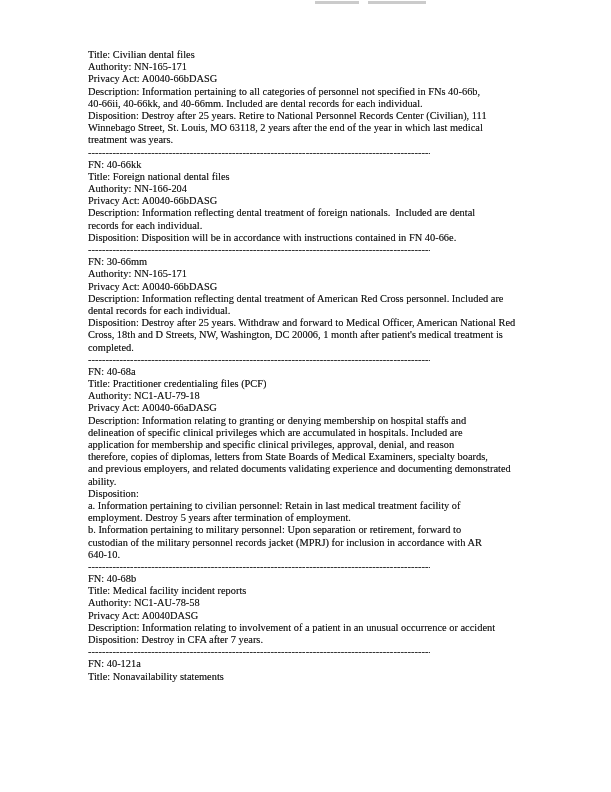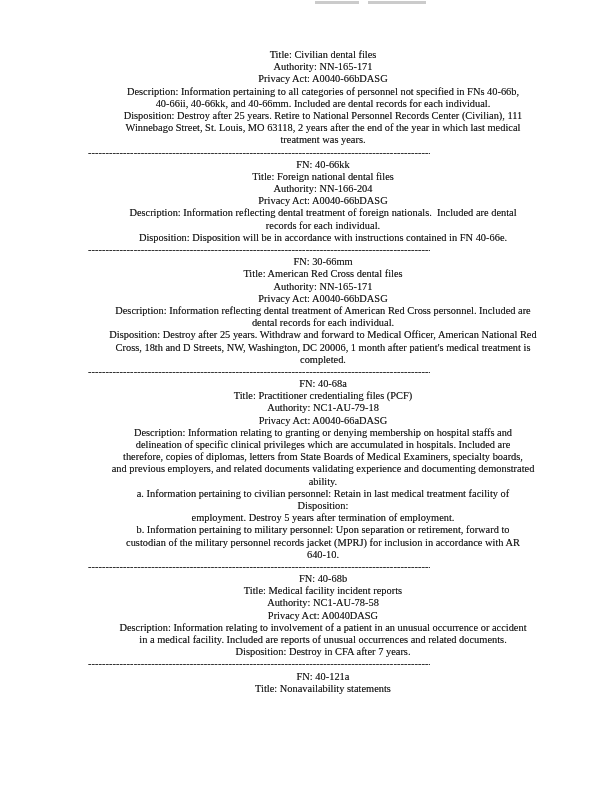--- a/index.html
+++ b/index.html
@@ -21,21 +21,20 @@
   .content {
     position: absolute;
     left: 88px;
     top: 49px;
     width: 470px;
   }
   .line {
     white-space: pre;
     height: 12.2px;
     text-shadow: 0 0 0.4px rgba(10,10,10,0.55);
-    text-align: center;
   }
   .separator {
     letter-spacing: 0.05px;
     overflow: hidden;
     width: 342px;
   }
   .artifact {
     position: absolute;
     height: 3px;
     top: 1px;
@@ -66,55 +65,54 @@
         <div class="line">Title: Foreign national dental files</div>
         <div class="line">Authority: NN-166-204</div>
         <div class="line">Privacy Act: A0040-66bDASG</div>
         <div class="line">Description: Information reflecting dental treatment of foreign nationals.  Included are dental</div>
         <div class="line">records for each individual.</div>
         <div class="line">Disposition: Disposition will be in accordance with instructions contained in FN 40-66e.</div>
       </div>
       <div class="line separator">----------------------------------------------------------------------------------------------------</div>
       <div>
         <div class="line">FN: 30-66mm</div>
-        <div class="line">Title: American Red Cross dental files</div>
         <div class="line">Authority: NN-165-171</div>
         <div class="line">Privacy Act: A0040-66bDASG</div>
         <div class="line">Description: Information reflecting dental treatment of American Red Cross personnel. Included are</div>
         <div class="line">dental records for each individual.</div>
         <div class="line">Disposition: Destroy after 25 years. Withdraw and forward to Medical Officer, American National Red</div>
         <div class="line">Cross, 18th and D Streets, NW, Washington, DC 20006, 1 month after patient's medical treatment is</div>
         <div class="line">completed.</div>
       </div>
       <div class="line separator">----------------------------------------------------------------------------------------------------</div>
       <div>
         <div class="line">FN: 40-68a</div>
         <div class="line">Title: Practitioner credentialing files (PCF)</div>
         <div class="line">Authority: NC1-AU-79-18</div>
         <div class="line">Privacy Act: A0040-66aDASG</div>
         <div class="line">Description: Information relating to granting or denying membership on hospital staffs and</div>
         <div class="line">delineation of specific clinical privileges which are accumulated in hospitals. Included are</div>
+        <div class="line">application for membership and specific clinical privileges, approval, denial, and reason</div>
         <div class="line">therefore, copies of diplomas, letters from State Boards of Medical Examiners, specialty boards,</div>
         <div class="line">and previous employers, and related documents validating experience and documenting demonstrated</div>
         <div class="line">ability.</div>
+        <div class="line">Disposition:</div>
         <div class="line">a. Information pertaining to civilian personnel: Retain in last medical treatment facility of</div>
-        <div class="line">Disposition:</div>
         <div class="line">employment. Destroy 5 years after termination of employment.</div>
         <div class="line">b. Information pertaining to military personnel: Upon separation or retirement, forward to</div>
         <div class="line">custodian of the military personnel records jacket (MPRJ) for inclusion in accordance with AR</div>
         <div class="line">640-10.</div>
       </div>
       <div class="line separator">----------------------------------------------------------------------------------------------------</div>
       <div>
         <div class="line">FN: 40-68b</div>
         <div class="line">Title: Medical facility incident reports</div>
         <div class="line">Authority: NC1-AU-78-58</div>
         <div class="line">Privacy Act: A0040DASG</div>
         <div class="line">Description: Information relating to involvement of a patient in an unusual occurrence or accident</div>
-        <div class="line">in a medical facility. Included are reports of unusual occurrences and related documents.</div>
         <div class="line">Disposition: Destroy in CFA after 7 years.</div>
       </div>
       <div class="line separator">----------------------------------------------------------------------------------------------------</div>
       <div>
         <div class="line">FN: 40-121a</div>
         <div class="line">Title: Nonavailability statements</div>
       </div>
     </div>
 </div>
 

